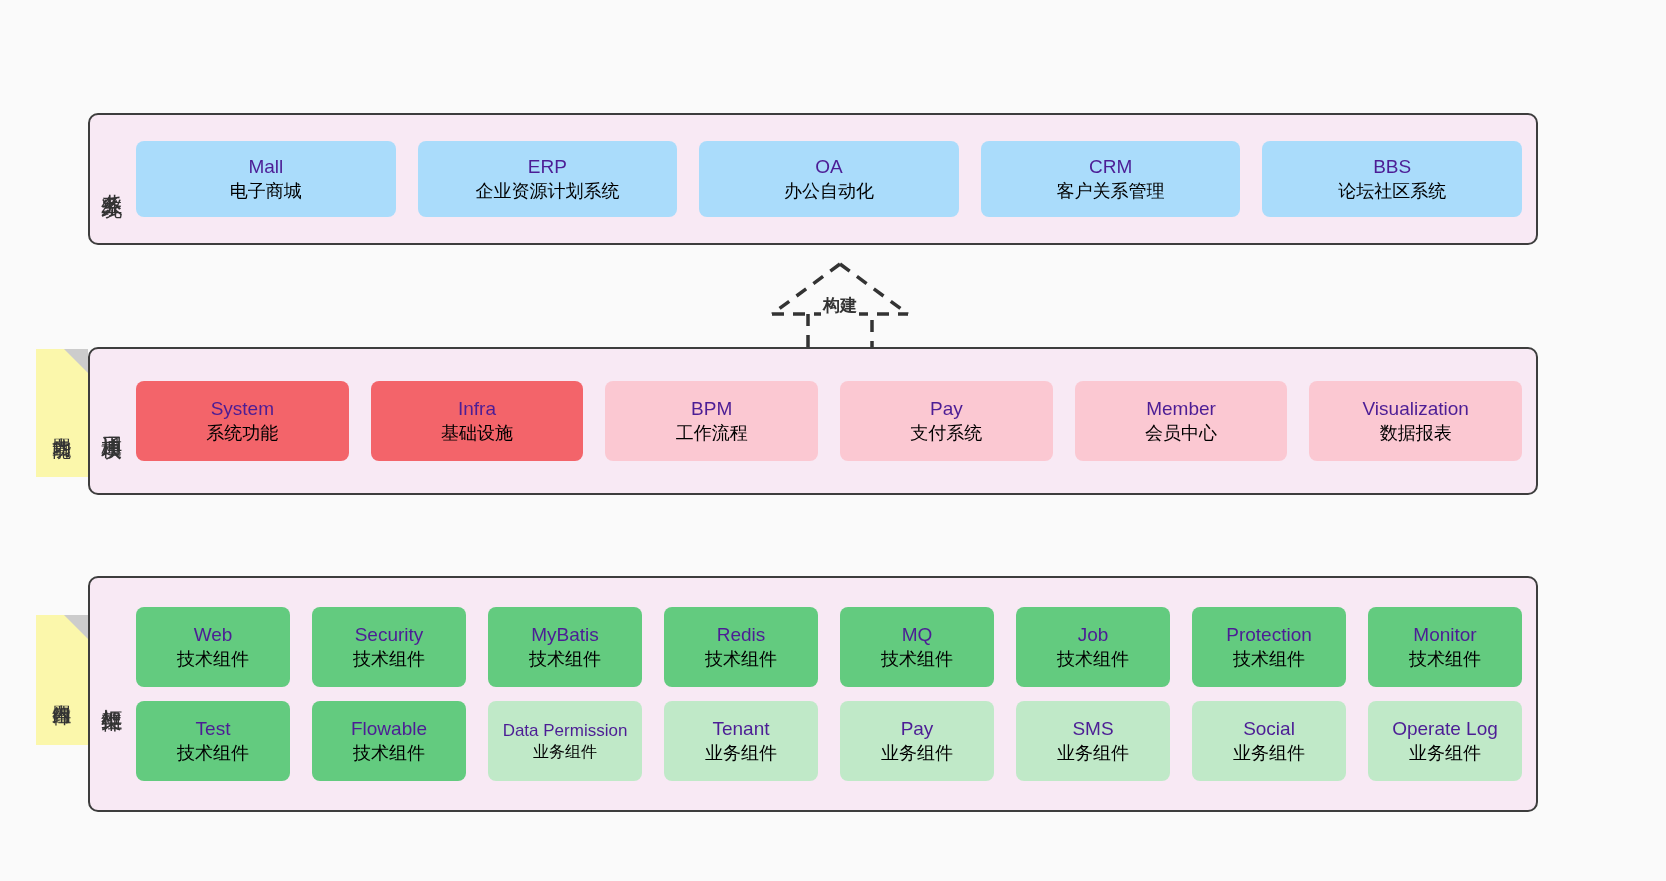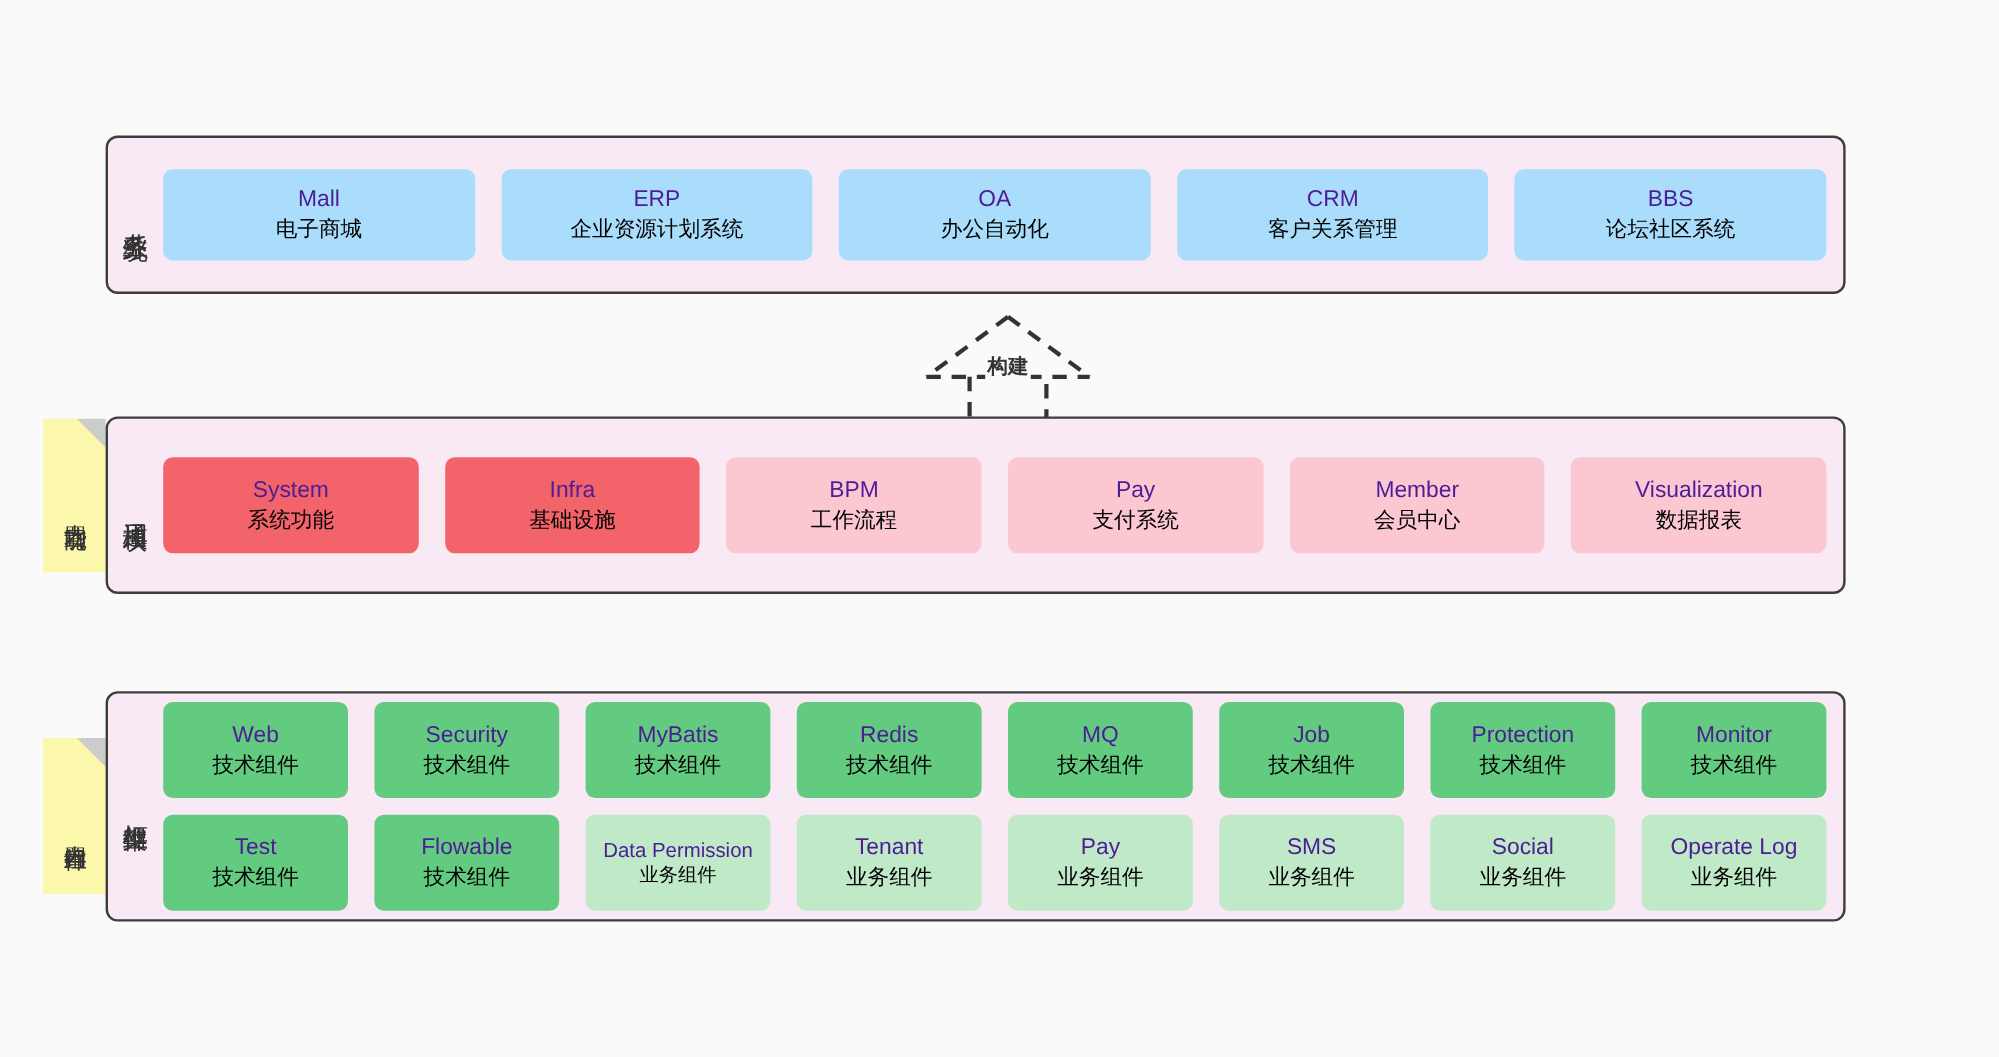--- a/index.html
+++ b/index.html
@@ -94,21 +94,21 @@
   
   .n-blue       { background: #aadcfb; }
   .n-red        { background: #f3646a; }
   .n-red-light  { background: #fbc8d2; }
   .n-green      { background: #63cb7f; }
   .n-green-light{ background: #c0e9c8; }
 
   
   #layer-business { left: 88px;  top: 113px; width: 1450px; height: 132px; }
   #layer-modules  { left: 88px;  top: 347px; width: 1450px; height: 148px; }
-  #layer-framework{ left: 88px;  top: 576px; width: 1450px; height: 192px; }
+  #layer-framework{ left: 88px;  top: 576px; width: 1450px; height: 236px; }
 
   #layer-business  .node-row { height: 76px; }
   #layer-modules   .node-row { height: 80px; }
   #layer-framework .node-row { height: 80px; }
 
   
   .sticky {
     position: absolute;
     width: 52px;
     background: #fbf7ab;

